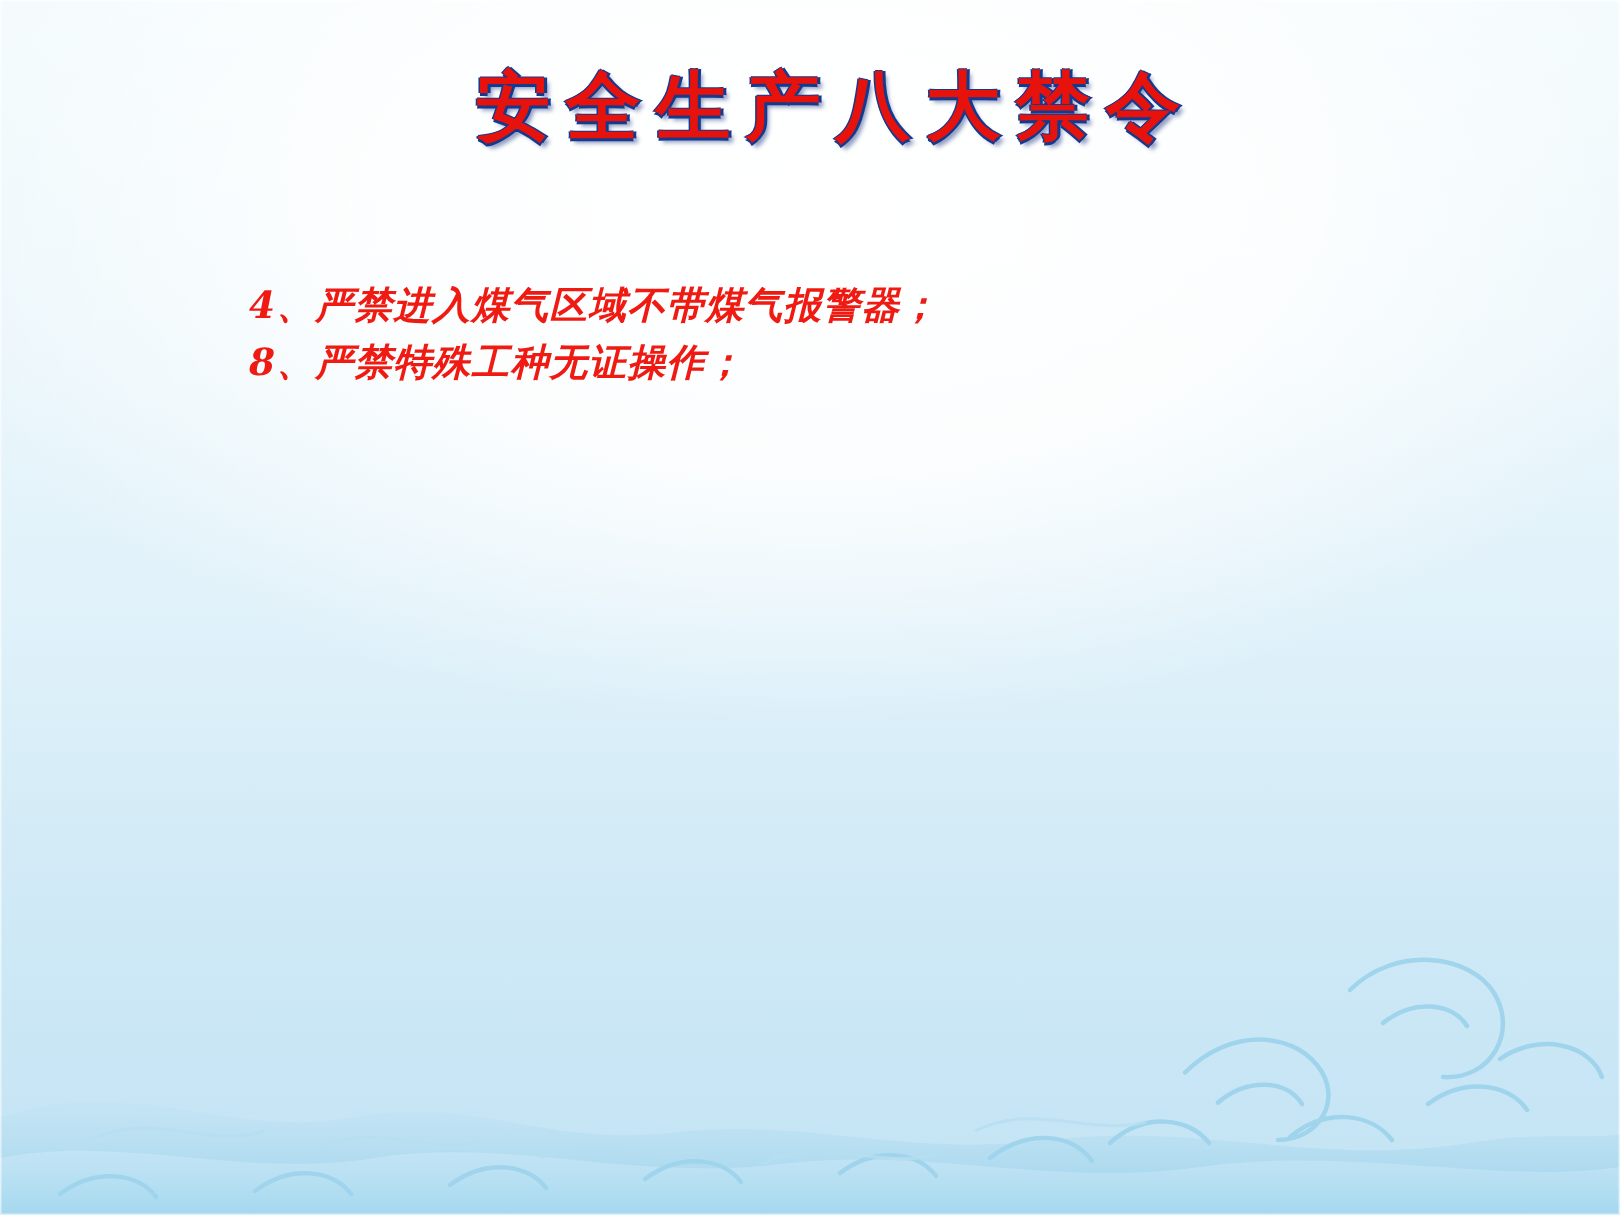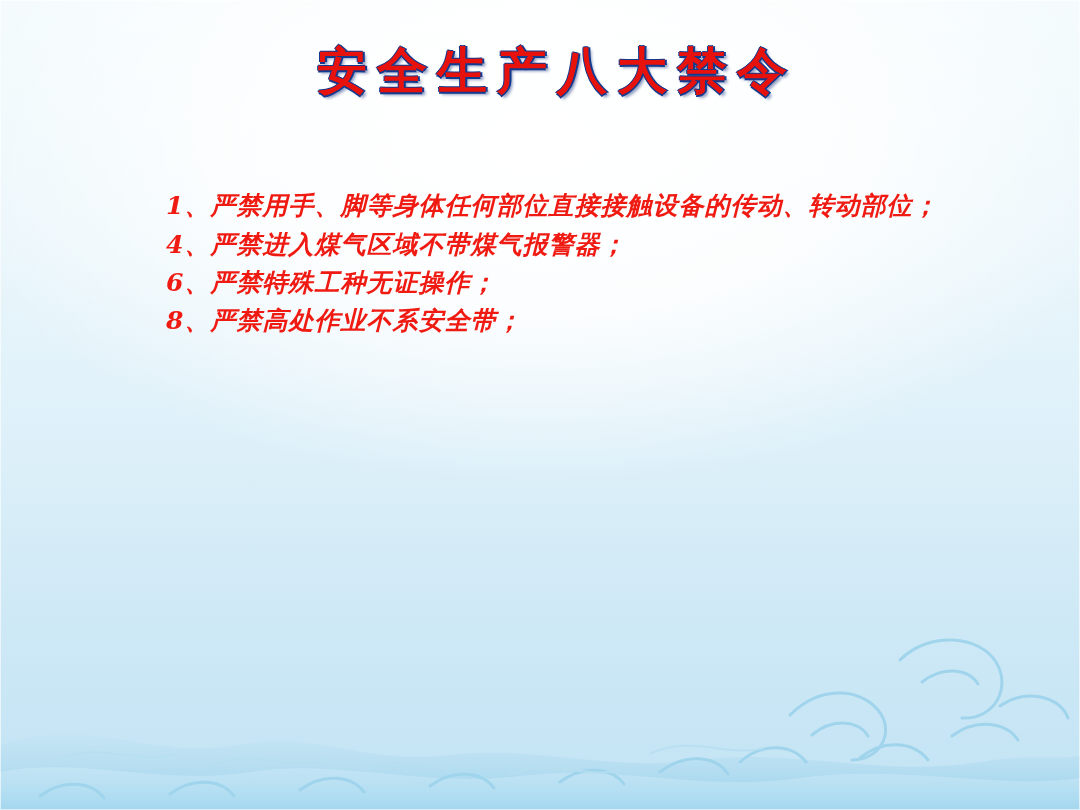--- a/index.html
+++ b/index.html
@@ -146,34 +146,28 @@
       <path d="M650,244 C690,224 728,248 764,238"></path>
     </g>
   </svg>
 
   <div class="title-wrap">
     <span class="slide-title">安全生产八大禁令</span>
   </div>
 
   <div class="body-block">
 
-    <div class="rule-line first">
-      <span class="rule-num">1、</span><span>严禁用手、脚等身体任何部位直接接触设备的传动、转动部位；</span>
-    </div>
 
 
 
     <div class="rule-line">
       <span class="rule-num indent-num">4、</span><span>严禁进入煤气区域不带煤气报警器；</span>
     </div>
 
 
-    <div class="rule-line">
-      <span class="rule-num indent-num">6、</span><span>严禁特殊工种无证操作；</span>
-    </div>
 
 
     <div class="rule-line">
-      <span class="rule-num indent-num">8、</span><span>严禁高处作业不系安全带；</span>
+      <span class="rule-num indent-num">8、</span><span>严禁特殊工种无证操作；</span>
     </div>
 
   </div>
 </div>
 
 </body></html>

